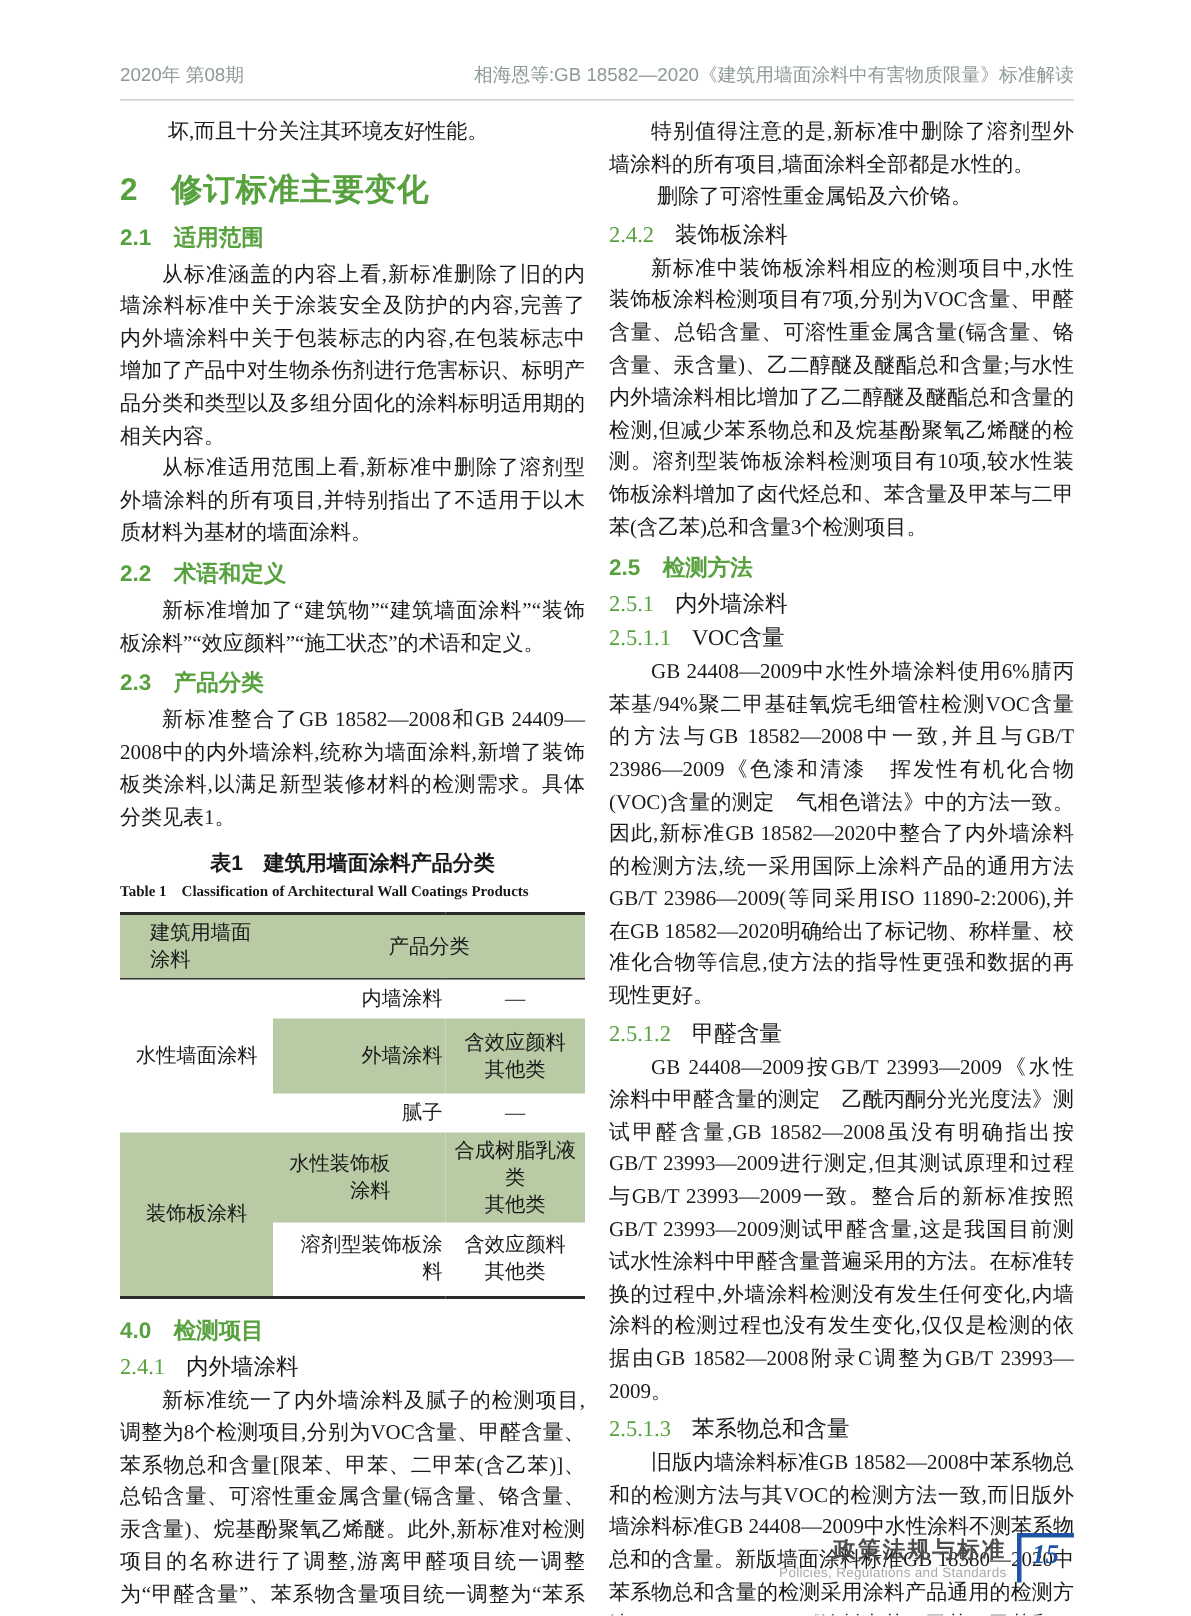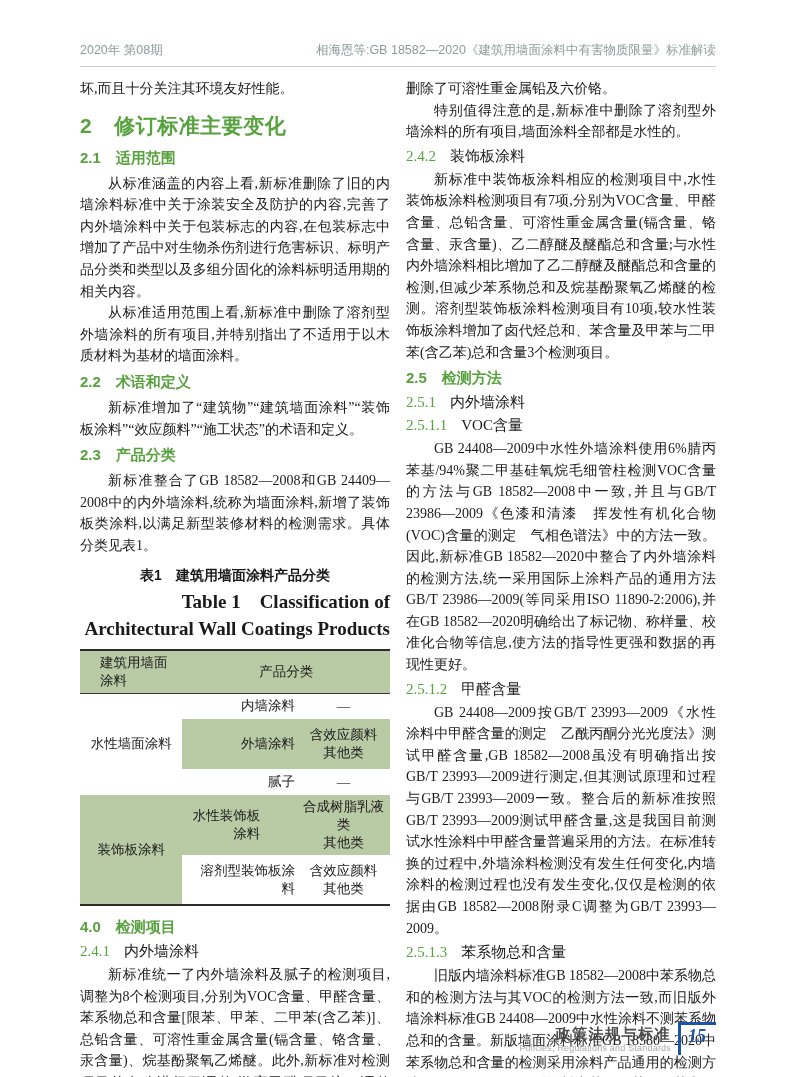--- a/index.html
+++ b/index.html
@@ -25,21 +25,21 @@
   .columns {
     position: absolute; top: 78px; left: 80px; right: 78px;
     display: flex; gap: 16px;
   }
   .col { width: 310px; flex: 0 0 310px; }
   .para {
     font-size: 14px; line-height: 21.6px;
     text-align: justify; text-justify: inter-ideograph;
     text-indent: 2em;
   }
-  .para.no-indent { text-indent: 0; }
+  .para.no-indent { text-indent: 0; margin-left: 32px; }
   
   .h-big {
     font-family: "Liberation Sans", sans-serif;
     color: #57a13e; font-weight: bold; font-size: 21px;
     margin: 12px 0 9px 0; letter-spacing: 0.5px;
   }
   .h-big .num { margin-right: 22px; }
   .h-sub {
     font-family: "Liberation Sans", sans-serif;
     color: #57a13e; font-weight: bold; font-size: 15px;
@@ -52,21 +52,21 @@
   }
   .h-sub3 .num { color: #57a13e; margin-right: 14px; }
   
   .tblwrap { margin: 10px 0 12px 0; }
   .tbl-cap-cn {
     text-align: center; font-size: 14px; font-weight: bold;
     font-family: "Liberation Sans", sans-serif;
     margin-bottom: 3px;
   }
   .tbl-cap-en {
-    text-align: right; font-size: 19px; font-weight: bold;
+    text-align: left; font-size: 10px; font-weight: bold;
     font-family: "Liberation Serif", serif;
     line-height: 1.45; margin-bottom: 6px;
   }
   table.ptable {
     width: 100%; border-collapse: collapse;
     border-top: 2px solid #2b2b2b; border-bottom: 2px solid #2b2b2b;
     font-size: 13.5px;
   }
   table.ptable thead tr { border-bottom: 1px solid #3a3a3a; }
   table.ptable tr.green > th, table.ptable tr.green > td { background: #b9cba5; }
@@ -191,22 +191,22 @@
         <span class="num">4.0</span><span>检测项目</span>
       </div>
       <div class="h-sub3">
         <span class="num">2.4.1</span><span>内外墙涂料</span>
       </div>
       <p class="para">新标准统一了内外墙涂料及腻子的检测项目,调整为8个检测项目,分别为VOC含量、甲醛含量、苯系物总和含量[限苯、甲苯、二甲苯(含乙苯)]、总铅含量、可溶性重金属含量(镉含量、铬含量、汞含量)、烷基酚聚氧乙烯醚。此外,新标准对检测项目的名称进行了调整,游离甲醛项目统一调整为“甲醛含量”、苯系物含量项目统一调整为“苯系物总和的含量”。</p>
 
     </div>
 
     <div class="col">
+      <p class="para">特别值得注意的是,新标准中删除了溶剂型外墙涂料的所有项目,墙面涂料全部都是水性的。</p>
       <p class="para no-indent">删除了可溶性重金属铅及六价铬。</p>
-      <p class="para">特别值得注意的是,新标准中删除了溶剂型外墙涂料的所有项目,墙面涂料全部都是水性的。</p>
 
       <div class="h-sub3">
         <span class="num">2.4.2</span><span>装饰板涂料</span>
       </div>
       <p class="para">新标准中装饰板涂料相应的检测项目中,水性装饰板涂料检测项目有7项,分别为VOC含量、甲醛含量、总铅含量、可溶性重金属含量(镉含量、铬含量、汞含量)、乙二醇醚及醚酯总和含量;与水性内外墙涂料相比增加了乙二醇醚及醚酯总和含量的检测,但减少苯系物总和及烷基酚聚氧乙烯醚的检测。溶剂型装饰板涂料检测项目有10项,较水性装饰板涂料增加了卤代烃总和、苯含量及甲苯与二甲苯(含乙苯)总和含量3个检测项目。</p>
 
       <div class="h-sub">
         <span class="num">2.5</span><span>检测方法</span>
       </div>
       <div class="h-sub3">

